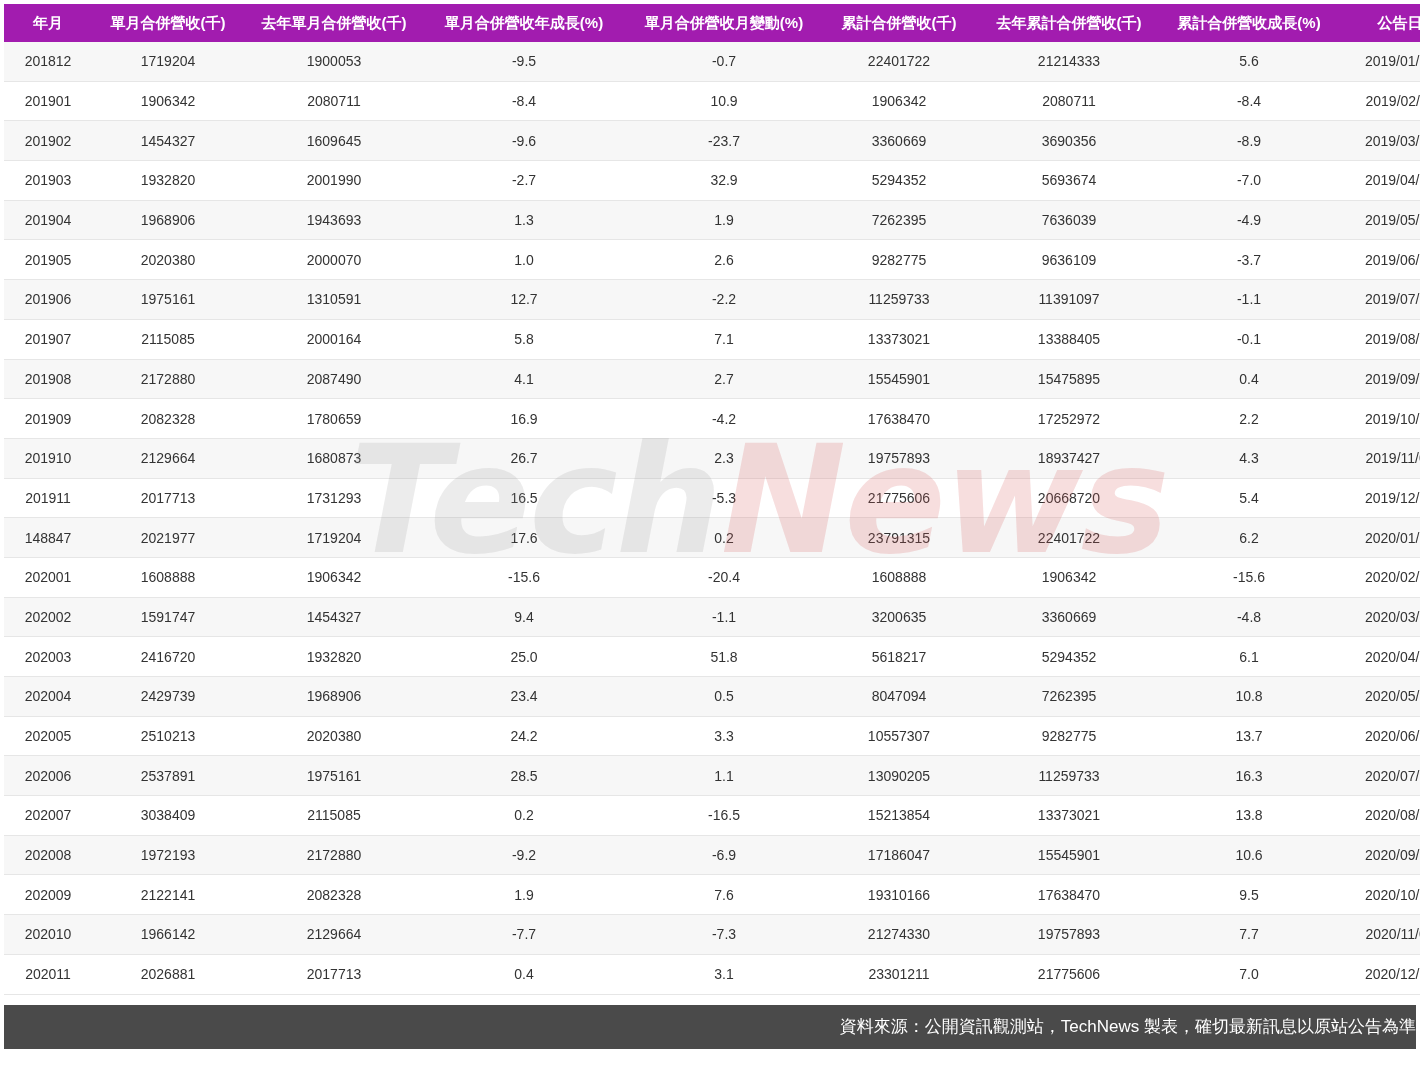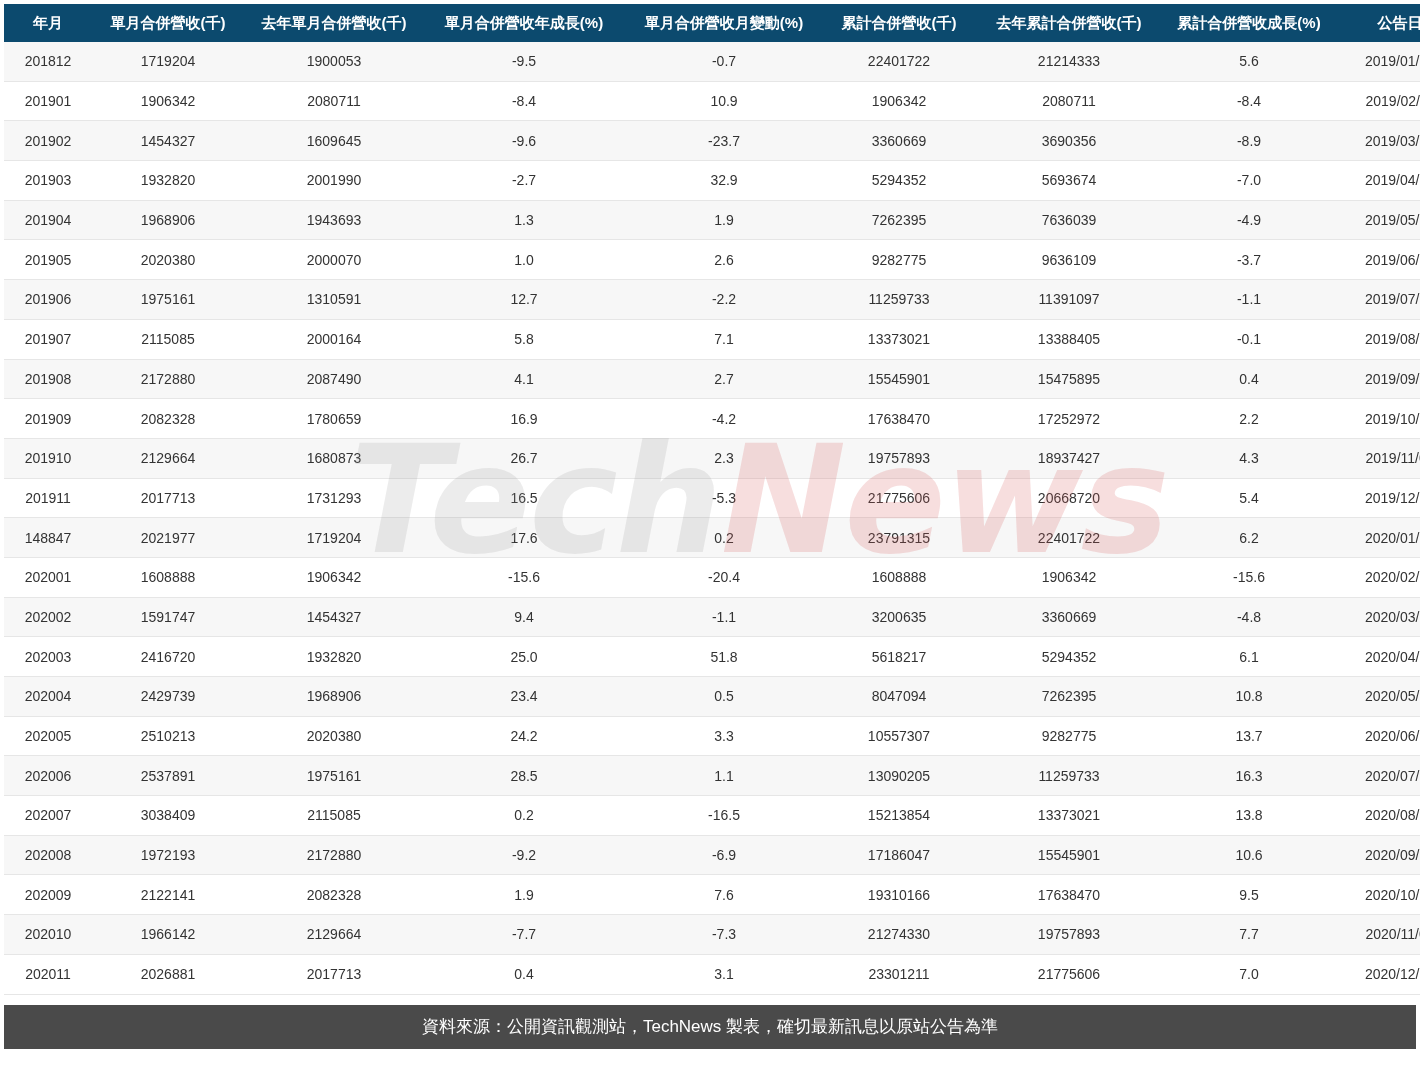--- a/index.html
+++ b/index.html
@@ -18,21 +18,21 @@
     width: 1420px;
     box-sizing: border-box;
     padding: 4px 4px 0 4px;
   }
   table.revenue {
     width: 1412px;
     border-collapse: collapse;
     table-layout: fixed;
   }
   table.revenue thead th {
-    background: #0c4a6e;
+    background: #a21caf;
     color: #ffffff;
     font-size: 15px;
     font-weight: bold;
     height: 38px;
     padding: 0 8px;
     text-align: center;
     vertical-align: middle;
     border: none;
     white-space: nowrap;
   }
@@ -58,21 +58,21 @@
   td.date { text-align: center; }
 
   .footer {
     margin: 10px 4px 0 4px;
     width: 1412px;
     background: #4a4a4a;
     color: #ffffff;
     font-size: 17px;
     height: 44px;
     line-height: 44px;
-    text-align: center;
+    text-align: right;
     box-sizing: border-box;
   }
   .watermark {
     position: absolute;
     left: 0;
     top: 330px;
     width: 1420px;
     height: 340px;
     pointer-events: none;
     z-index: 5;

